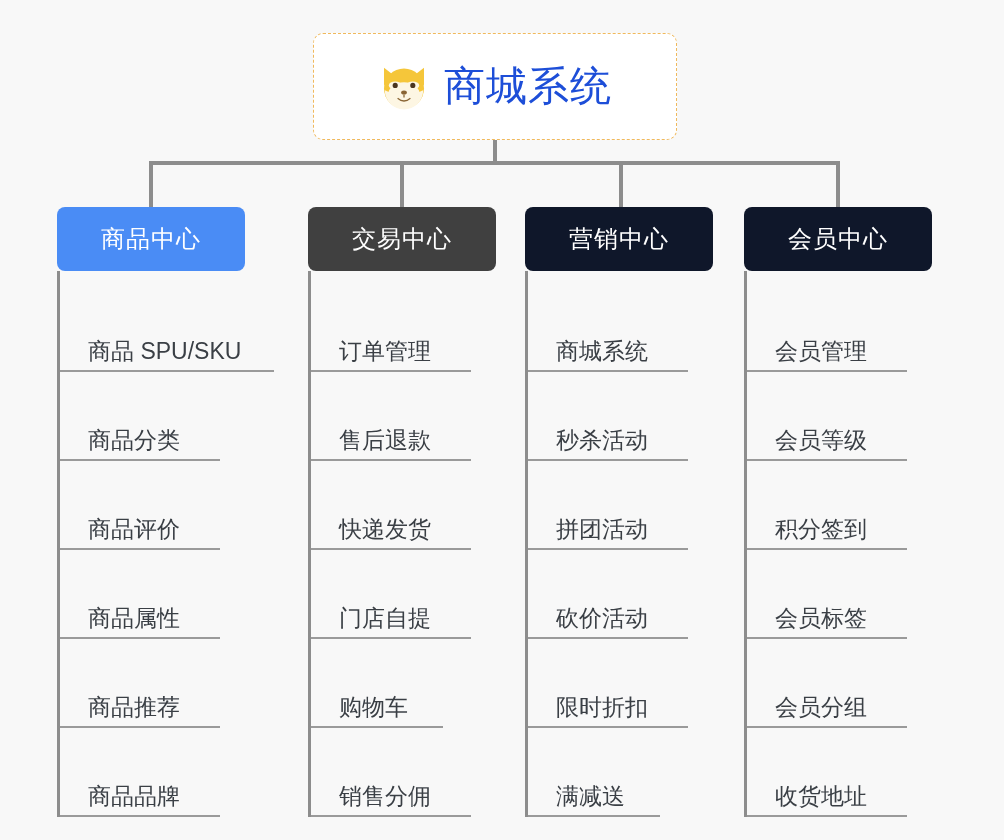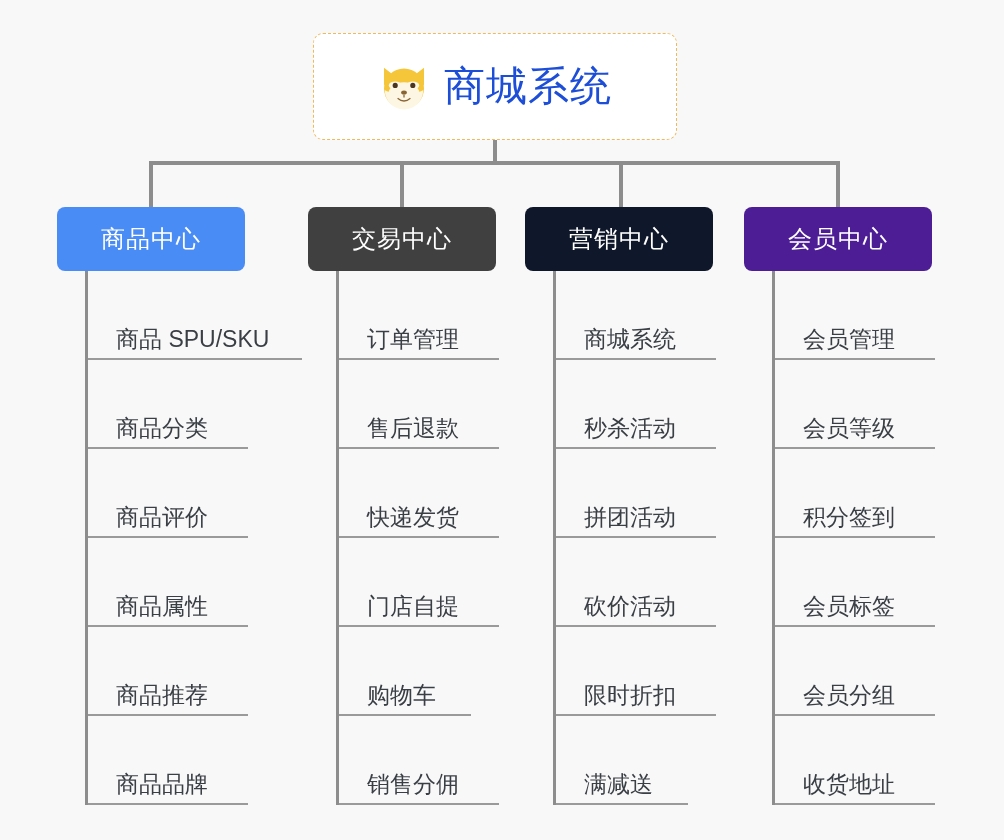--- a/index.html
+++ b/index.html
@@ -73,23 +73,23 @@
     color: #ffffff;
     font-size: 24px;
     letter-spacing: 1px;
     white-space: nowrap;
   }
 
   
   .leaf-list {
     position: relative;
     margin-top: 0;
-    padding-top: 0;
+    padding-top: 12px;
     border-left: 3px solid #8d8d8d;
-    margin-left: 28px;
+    margin-left: 0;
     width: 204px;
   }
   .leaf-item {
     position: relative;
     height: 89px;
     box-sizing: border-box;
     display: flex;
     align-items: flex-end;
     border-bottom: 2px solid #9a9a9a;
   }
@@ -214,21 +214,21 @@
       <div class="leaf-item short">
           <span class="leaf-label">限时折扣</span>
         </div>
       <div class="leaf-item short" style="width:132px;">
           <span class="leaf-label">满减送</span>
         </div>
     </div>
   </div>
 
   <div class="branch" style="left:744px;">
-    <div class="branch-header" style="background: #4c1d95;">
+    <div class="branch-header" style="background: #0f172a;">
       <span>会员中心</span>
     </div>
     <div class="leaf-list">
       <div class="leaf-item short">
           <span class="leaf-label">会员管理</span>
         </div>
       <div class="leaf-item short">
           <span class="leaf-label">会员等级</span>
         </div>
       <div class="leaf-item short">

